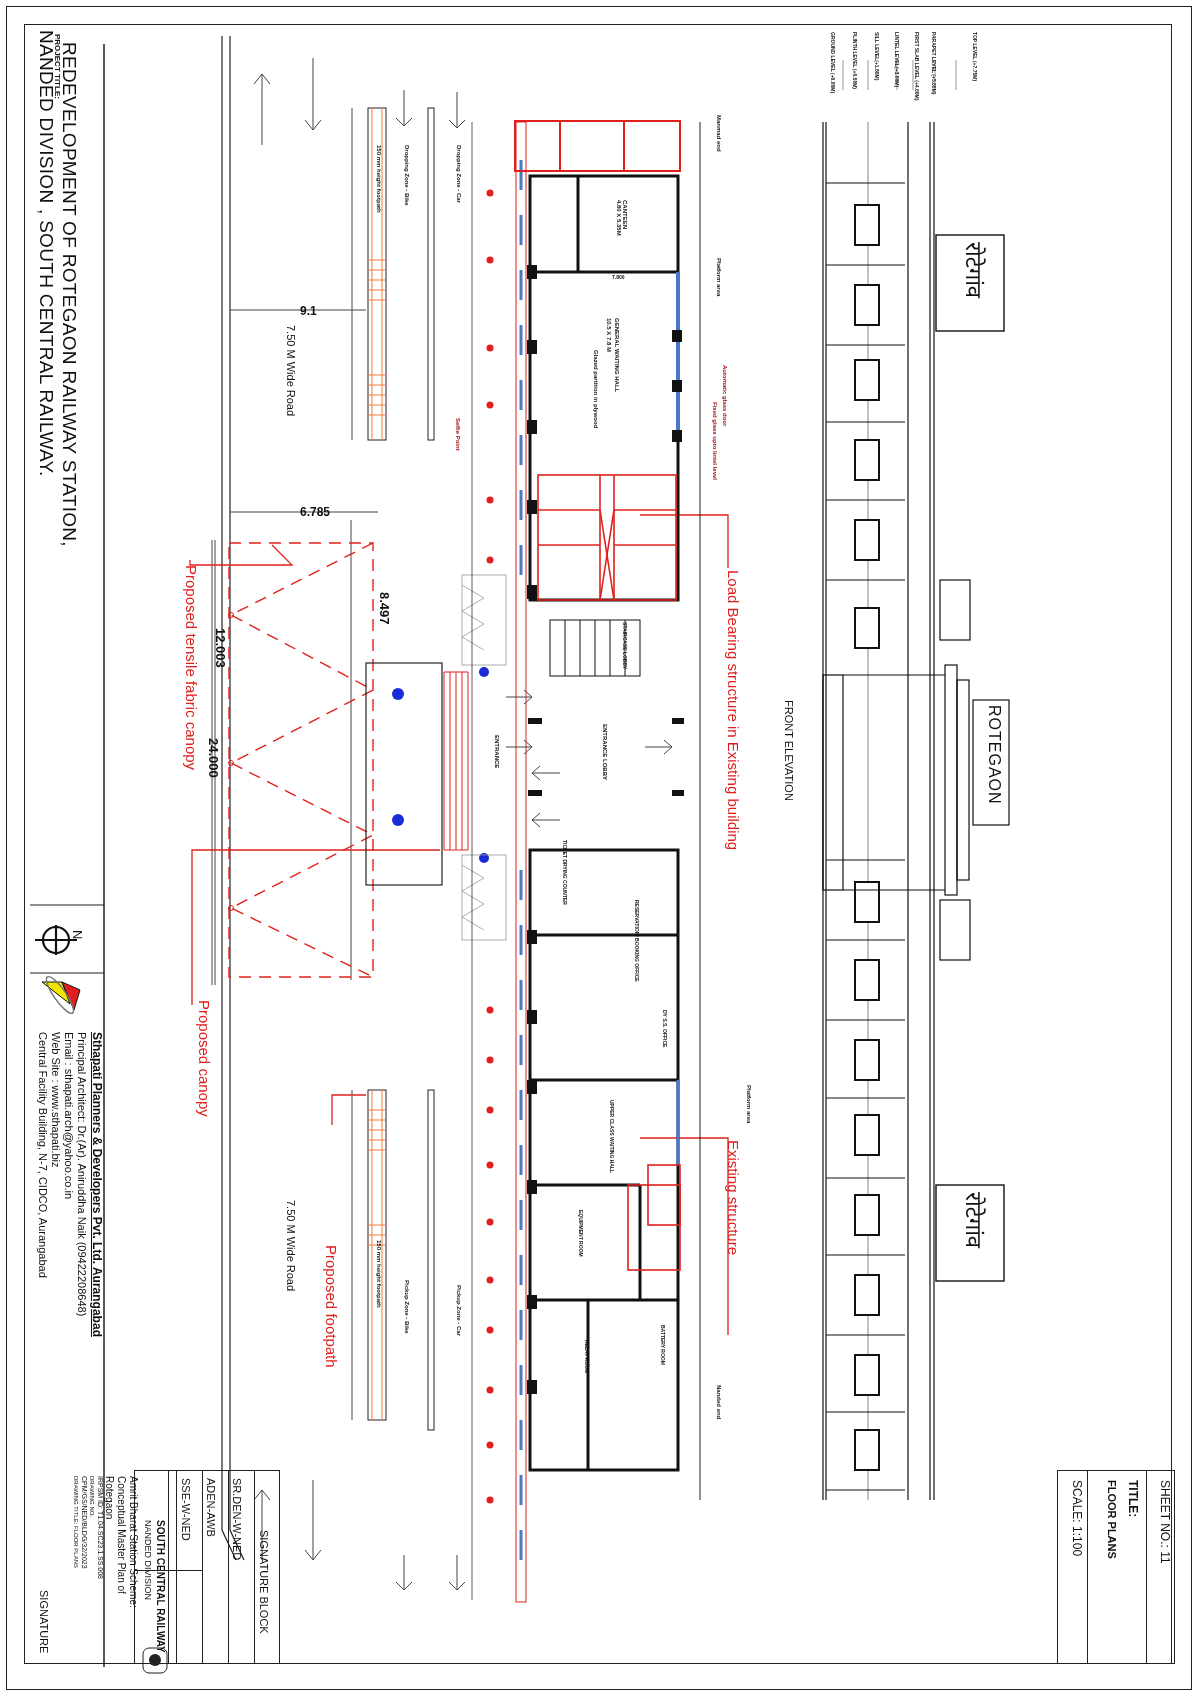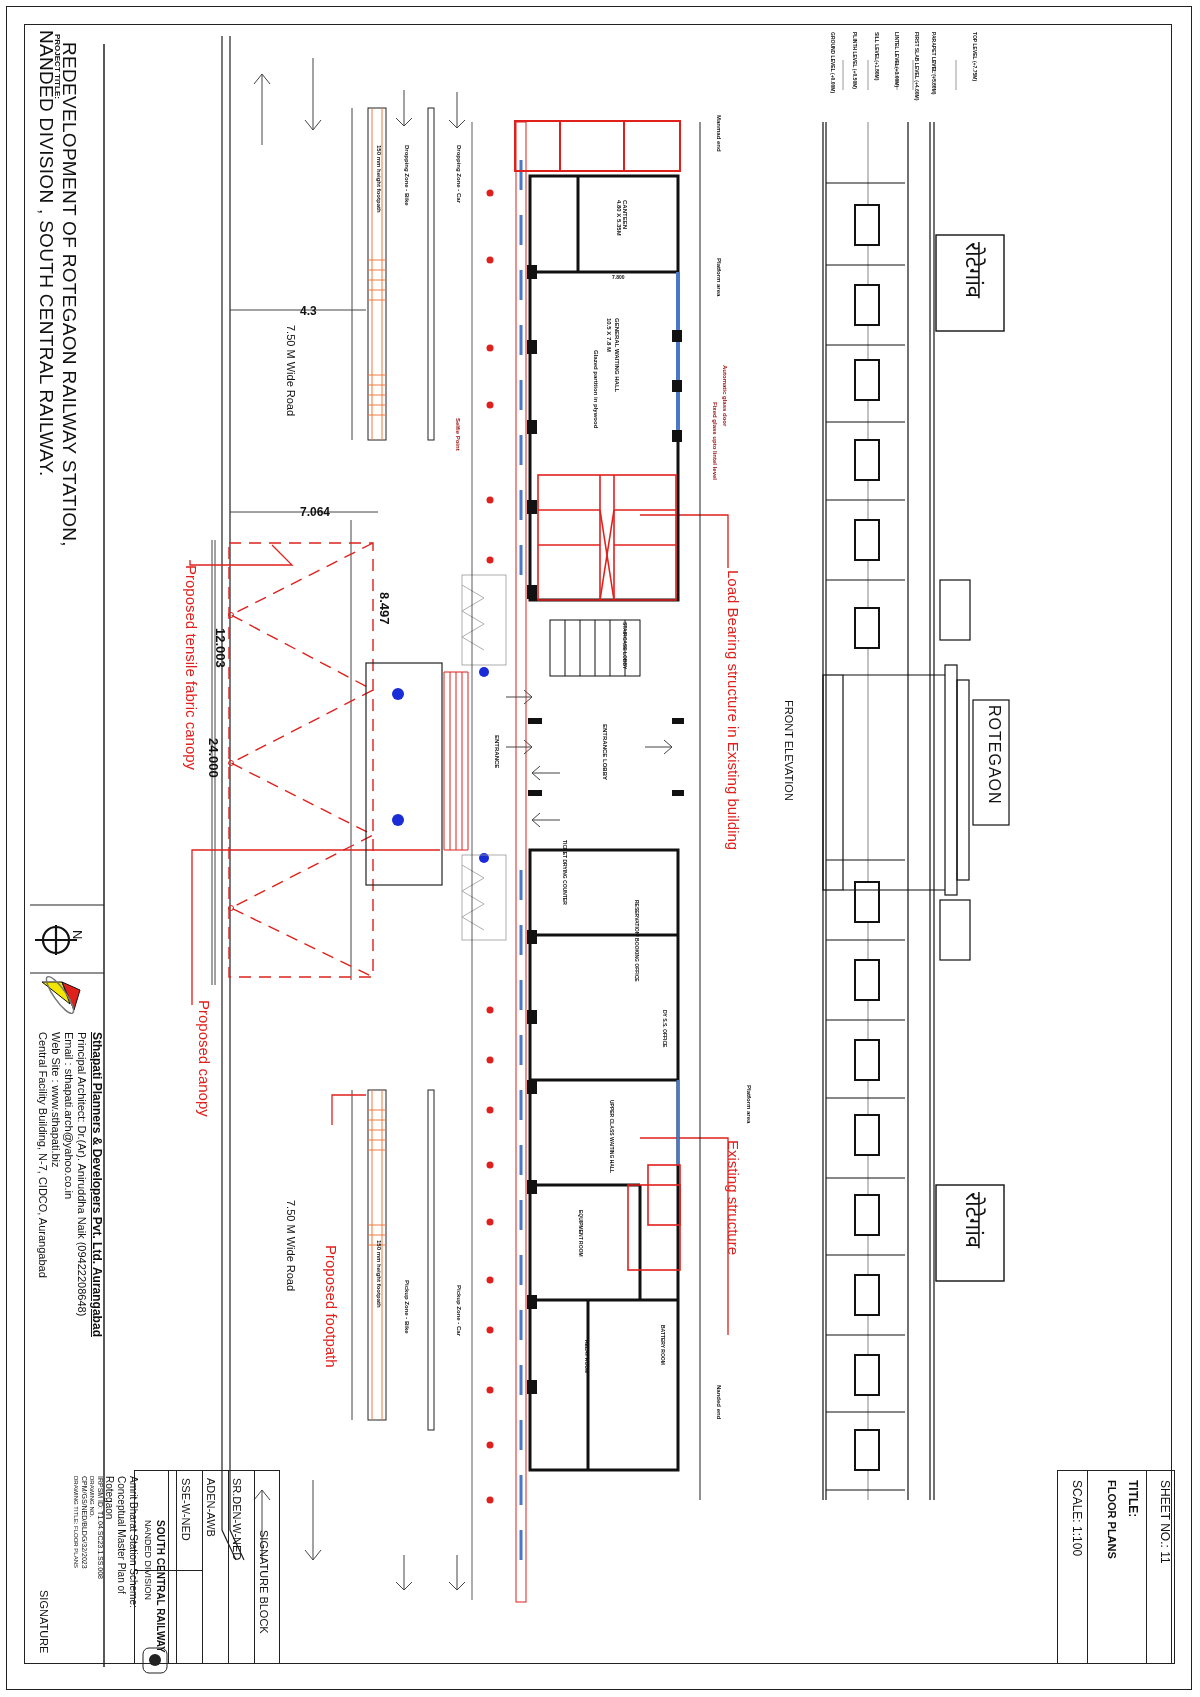--- a/index.html
+++ b/index.html
@@ -388,25 +388,25 @@
 <div class="rot" style="left:500px;top:735px;font-size:6px;font-weight:bold;">ENTRANCE</div>
 <div class="rot" style="left:628px;top:622px;font-size:5px;font-weight:bold;">STAIRCASE LOBBY</div>
 <div class="rot" style="left:640px;top:900px;font-size:5px;font-weight:bold;">RESERVATION/ BOOKING OFFICE</div>
 <div class="rot" style="left:668px;top:1010px;font-size:5px;font-weight:bold;">DY S.S. OFFICE</div>
 <div class="rot" style="left:615px;top:1100px;font-size:5px;font-weight:bold;">UPPER CLASS WAITING HALL</div>
 <div class="rot" style="left:584px;top:1210px;font-size:5px;font-weight:bold;">EQUIPMENT ROOM</div>
 <div class="rot" style="left:590px;top:1340px;font-size:5px;font-weight:bold;">RELAY ROOM</div>
 <div class="rot" style="left:666px;top:1325px;font-size:5px;font-weight:bold;">BATTERY ROOM</div>
 <div class="rot" style="left:568px;top:840px;font-size:5px;font-weight:bold;">TICKET DRYING COUNTER</div>
 
-<div class="rot" style="left:300px;top:505px;font-size:12px;font-weight:bold;transform:none;">7.064</div>
+<div class="rot" style="left:300px;top:505px;font-size:12px;font-weight:bold;transform:none;">6.785</div>
 <div class="rot" style="left:392px;top:592px;font-size:13px;font-weight:bold;">8.497</div>
 <div class="rot" style="left:228px;top:628px;font-size:13px;font-weight:bold;">12.003</div>
 <div class="rot" style="left:221px;top:738px;font-size:13px;font-weight:bold;">24.000</div>
-<div class="rot" style="left:300px;top:304px;font-size:12px;font-weight:bold;transform:none;">4.3</div>
+<div class="rot" style="left:300px;top:304px;font-size:12px;font-weight:bold;transform:none;">9.1</div>
 <div class="rot" style="left:612px;top:274px;font-size:5px;font-weight:bold;transform:none;">7.800</div>
 
 <div class="rot" style="left:795px;top:700px;font-size:11px;">FRONT ELEVATION</div>
 <div class="rot" style="left:1003px;top:705px;font-size:16px;letter-spacing:1px;">ROTEGAON</div>
 <div class="rot" style="left:990px;top:242px;font-size:22px;">रोटेगांव</div>
 <div class="rot" style="left:990px;top:1192px;font-size:22px;">रोटेगांव</div>
 <div class="rot" style="left:978px;top:32px;font-size:5px;font-weight:bold;">TOP LEVEL (+7.75M)</div>
 <div class="rot" style="left:937px;top:32px;font-size:5px;font-weight:bold;">PARAPET LEVEL (+5.60M)</div>
 <div class="rot" style="left:920px;top:32px;font-size:5px;font-weight:bold;">FIRST SLAB LEVEL (+4.60M)</div>
 <div class="rot" style="left:900px;top:32px;font-size:5px;font-weight:bold;">LINTEL LEVEL(+3.00M)</div>

